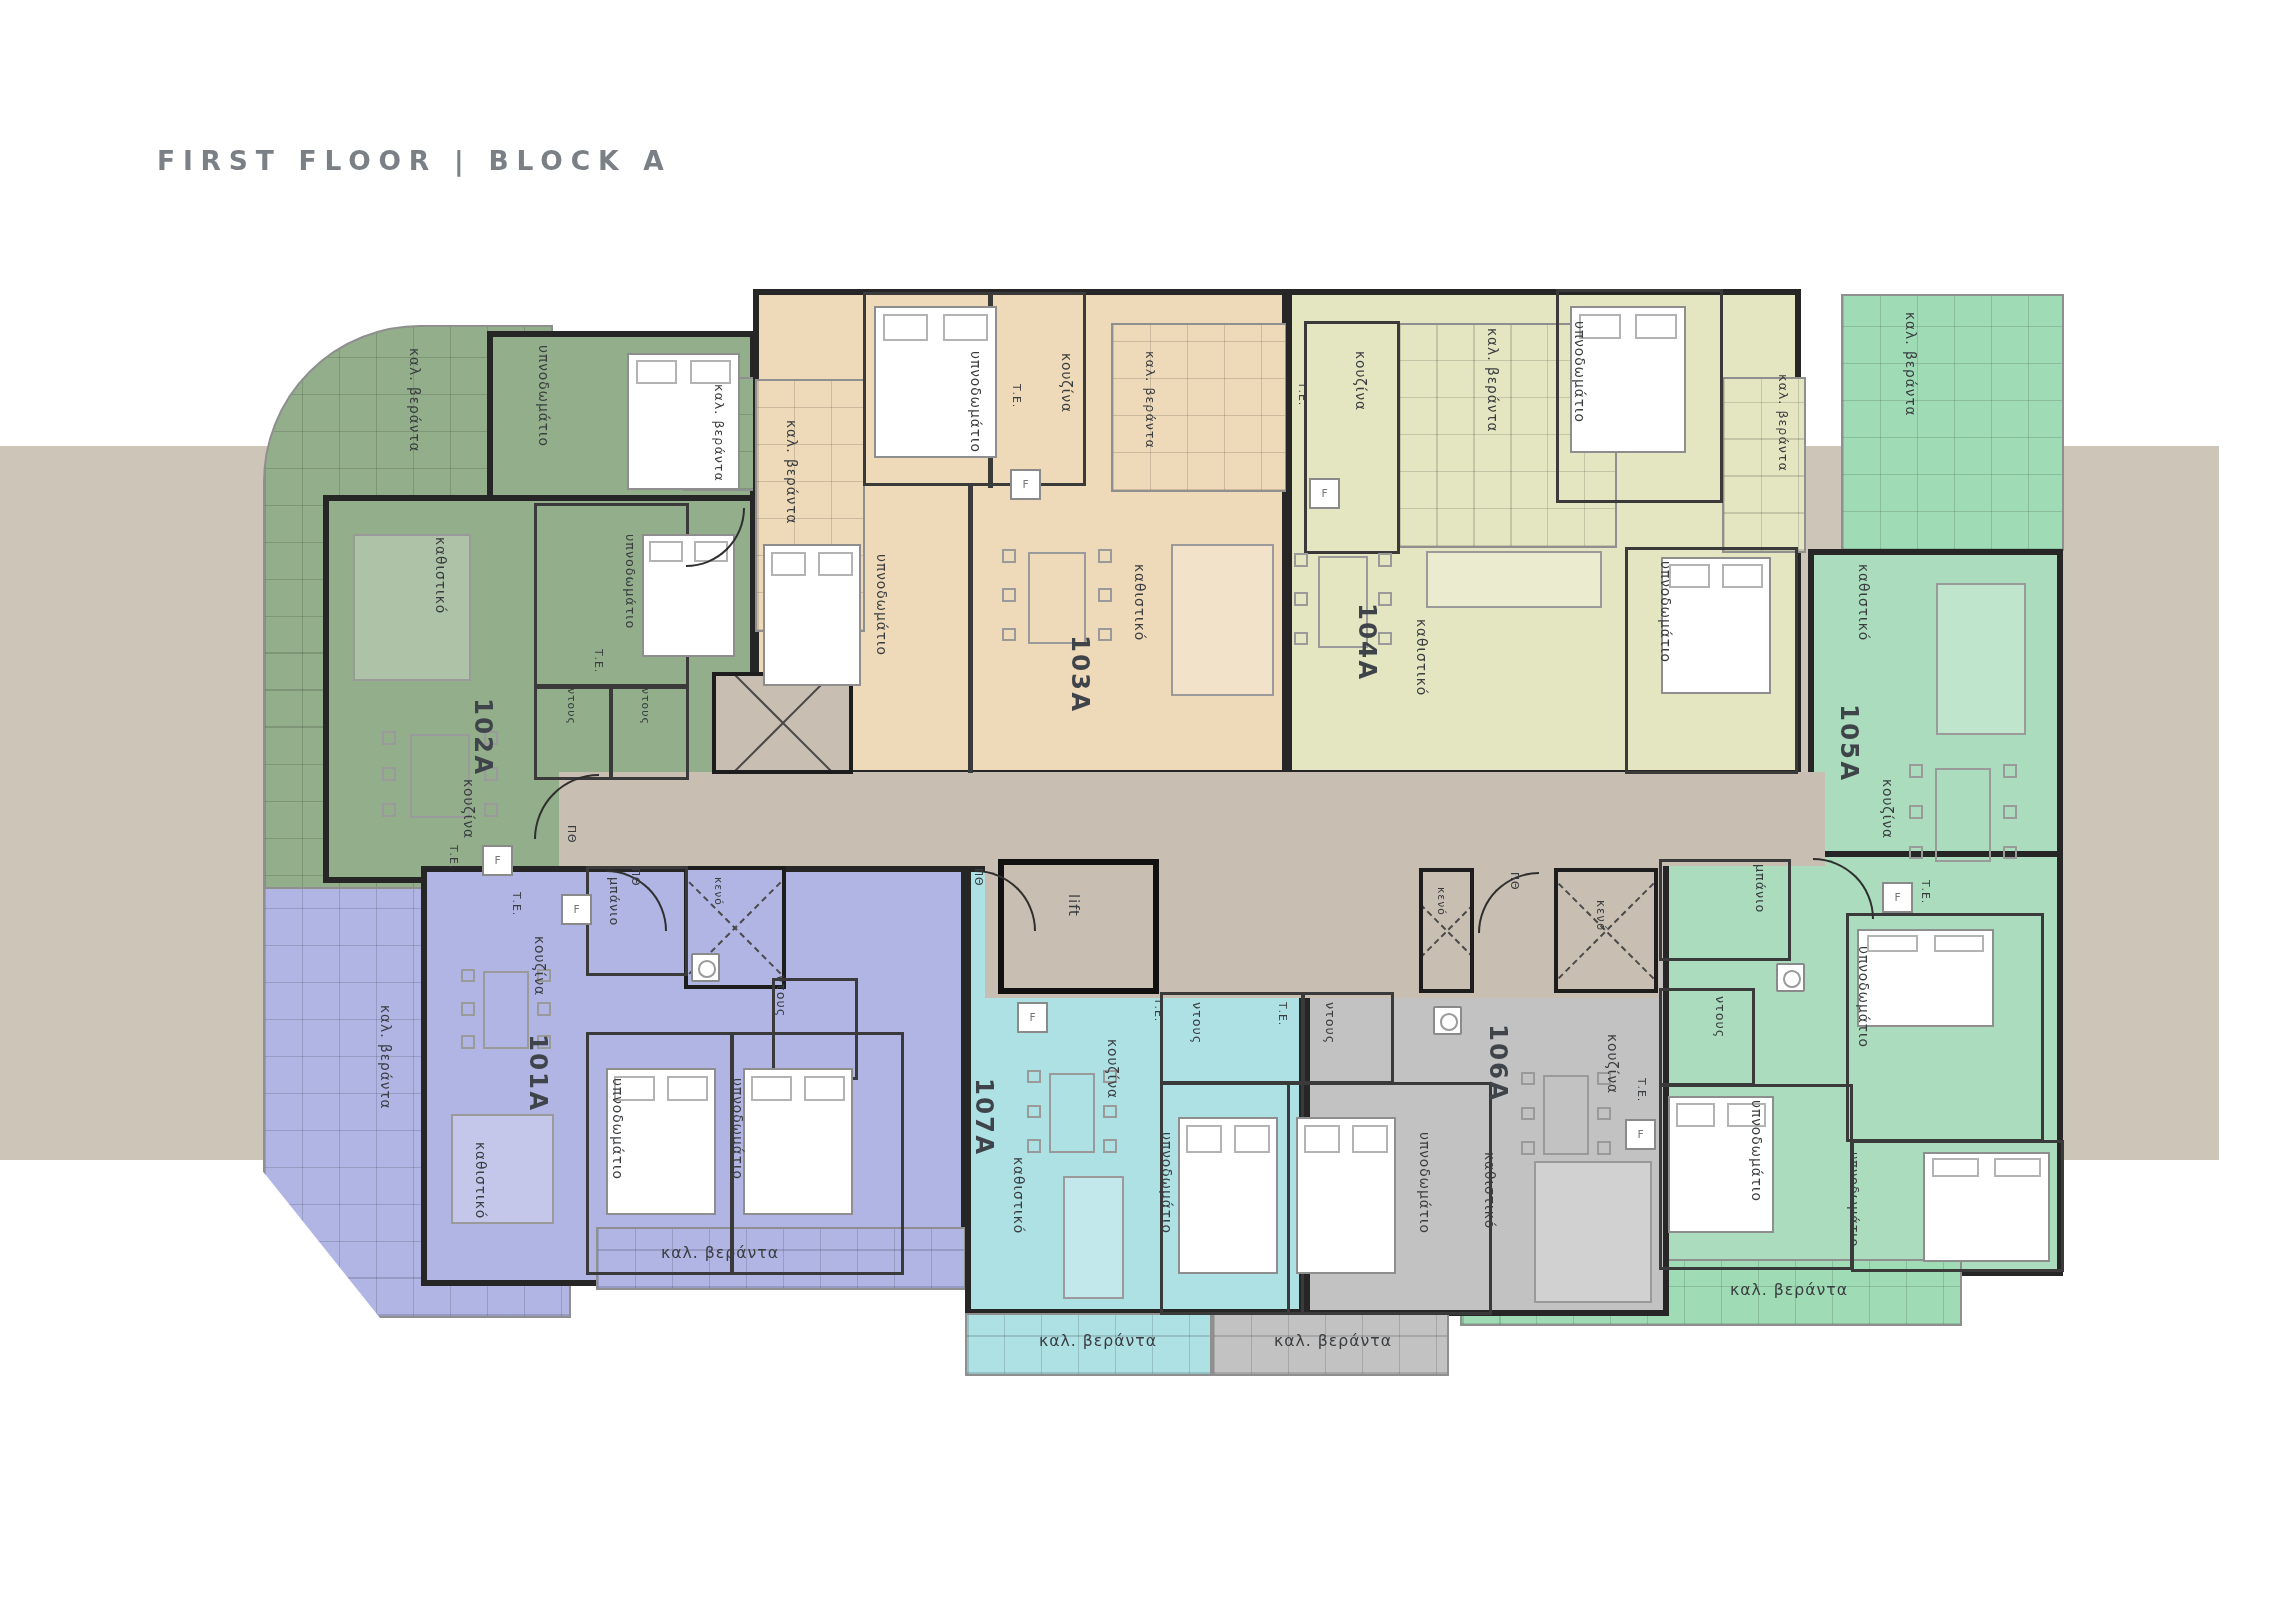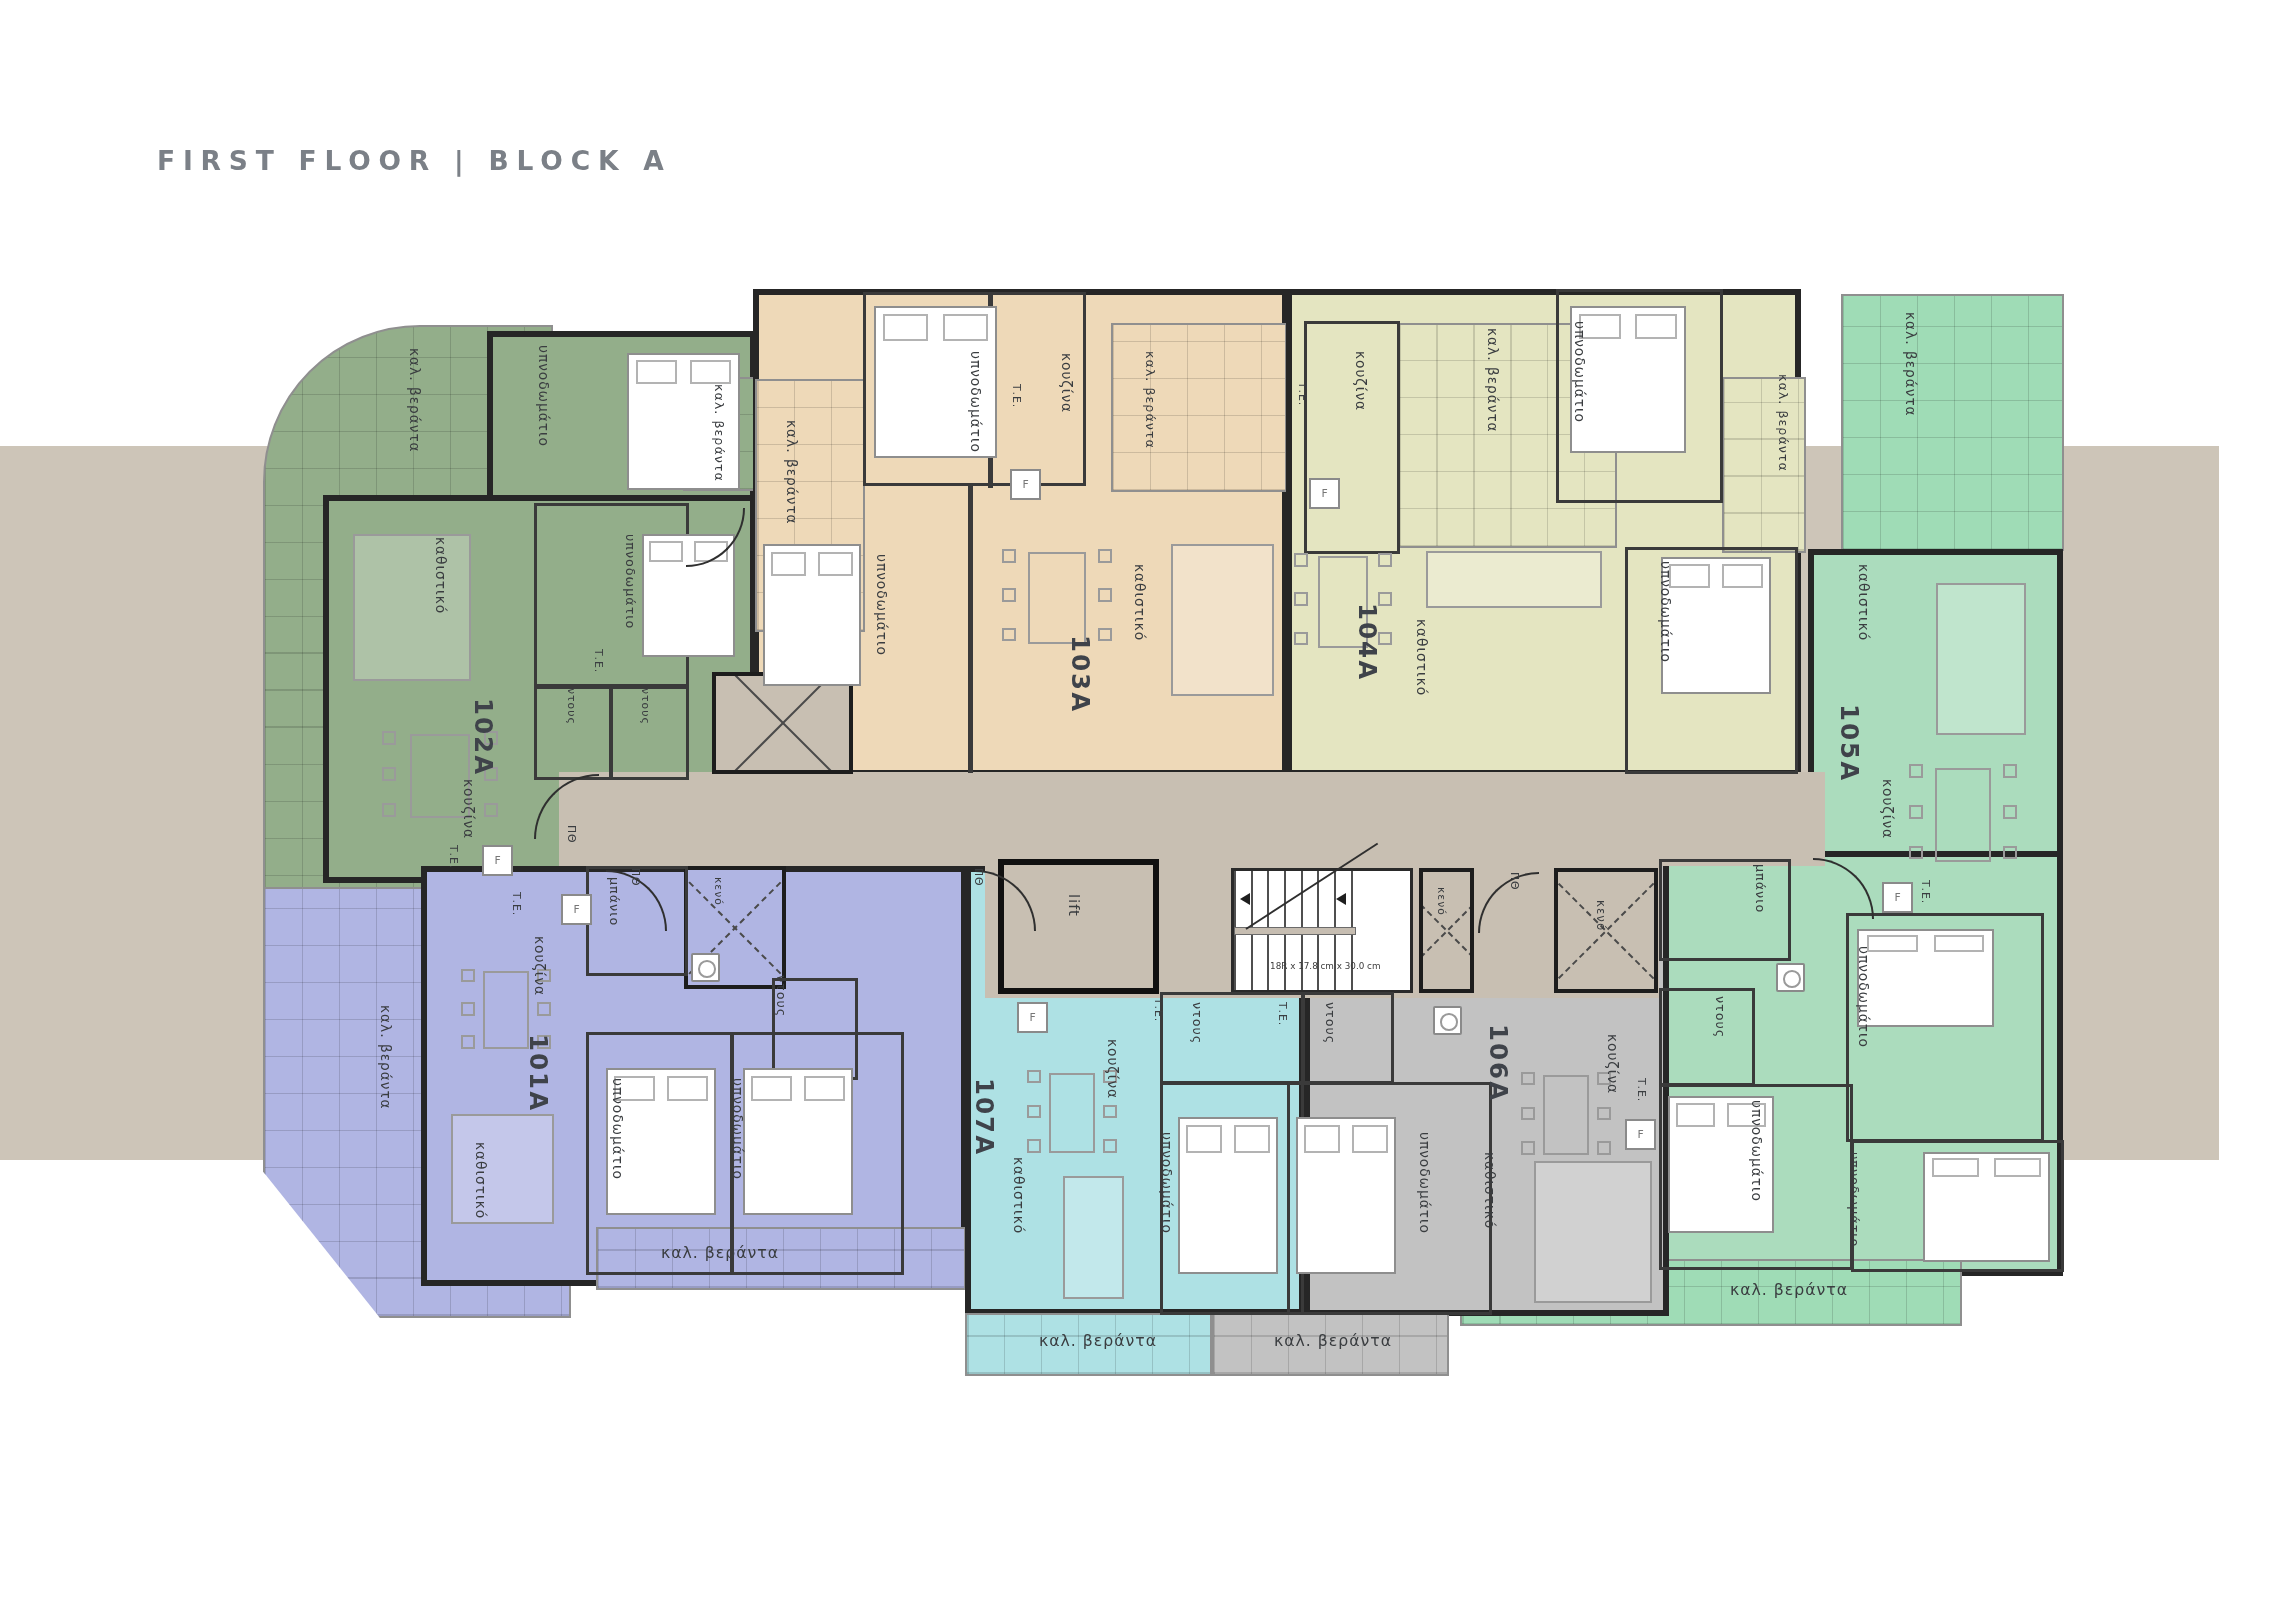--- a/index.html
+++ b/index.html
@@ -95,28 +95,20 @@
   <div class="cor" style="left: 985px; top: 851px; width: 674px; height: 147px; background-color: rgb(200, 191, 178);"></div>
 
   <div class="xbox" style="left: 712px; top: 672px; width: 141px; height: 102px; background-color: rgb(200, 191, 178);">
     <div class="d s d1"></div>
     <div class="d s d2"></div>
   </div>
 
   <div class="lift" style="left: 998px; top: 859px; width: 161px; height: 135px; background-color: rgb(200, 191, 178);"></div>
   <div class="lab vl" style="left:1066px;top:894px;font-size:14.7px;">lift</div>
 
-  <div class="stairs" style="left:1231px;top:868px;width:182px;height:125px;">
-    <div class="treads"></div>
-    <div class="landing"></div>
-    <div class="diag"></div>
-    <div class="arrow" style="left:5.9px;top:21.6px;"></div>
-    <div class="arrow" style="left:102px;top:21.6px;"></div>
-    <div class="note" style="left:7.8px;top:90px;width:167px;text-align:center;">18R x 17.8 cm x 30.0 cm</div>
-  </div>
 
   <div class="xbox" style="left: 1419px; top: 868px; width: 55px; height: 125px; background-color: rgb(200, 191, 178);">
     <div class="d d1"></div>
     <div class="d d2"></div>
   </div>
   <div class="lab vl sm" style="left:1435px;top:887px;">κενό</div>
 
   <div class="xbox" style="left: 1554px; top: 868px; width: 104px; height: 125px; background-color: rgb(200, 191, 178);">
     <div class="d d1"></div>
     <div class="d d2"></div>

